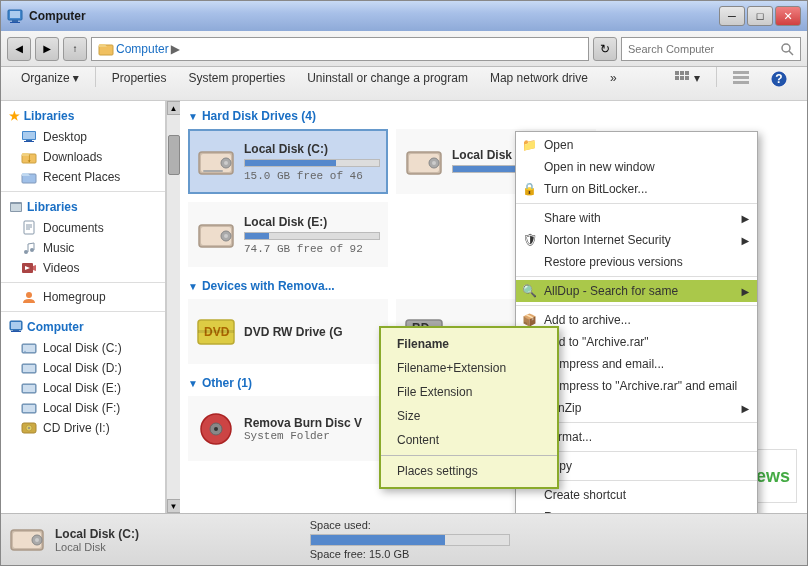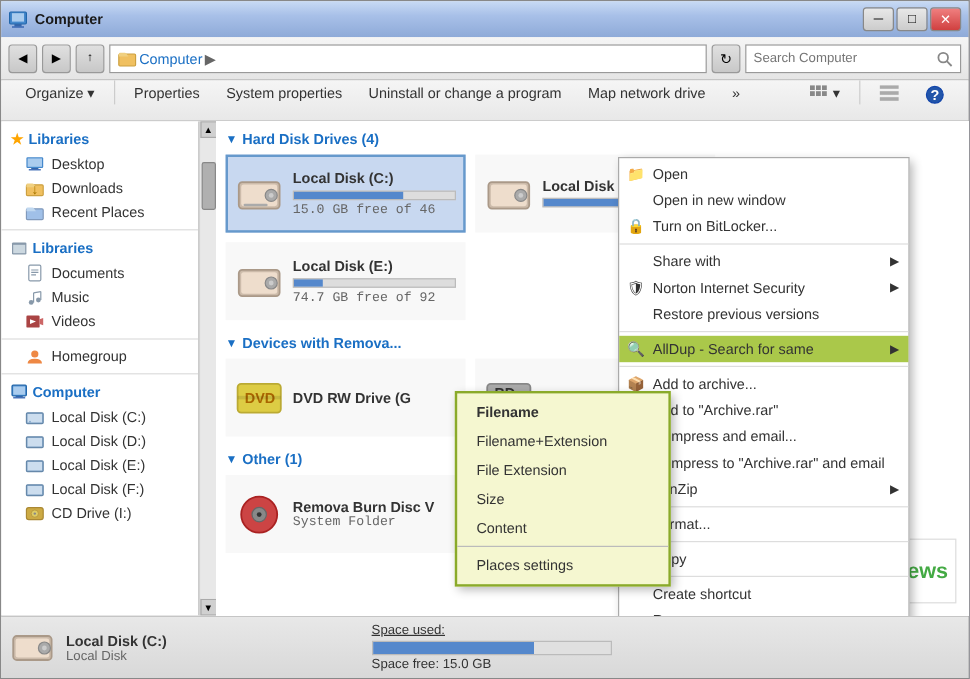--- a/index.html
+++ b/index.html
@@ -74,21 +74,21 @@
     .sub-item.bold { font-weight: 700; }
     .sub-separator { height: 1px; background: #bbb; margin: 3px 0; }
 
     
     .status-bar { height: 52px; background: linear-gradient(to bottom, #e8e8e8, #d8d8d8); border-top: 1px solid #bbb; display: flex; align-items: center; padding: 0 8px; gap: 10px; }
     .status-icon { width: 36px; height: 36px; }
     .status-info { flex: 1; }
     .status-name { font-size: 12px; font-weight: 600; color: #333; }
     .status-type { font-size: 11px; color: #666; }
     .status-space { flex: 2; }
-    .space-used-label { font-size: 11px; color: #333; margin-bottom: 3px; text-decoration: underline; }
+    .space-used-label { font-size: 11px; color: #333; margin-bottom: 3px; }
     .space-bar { height: 12px; background: #e0e0e0; border: 1px solid #bbb; width: 200px; }
     .space-bar-fill { height: 100%; background: #5588cc; }
     .space-free-label { font-size: 11px; color: #333; margin-top: 2px; }
 
     
     .sidebar-wrapper { position: relative; display: flex; }
     .v-scroll { width: 14px; background: #f0f0f0; border-left: 1px solid #ccc; display: flex; flex-direction: column; align-items: center; }
     .scroll-btn { width: 14px; height: 14px; background: #d0d0d0; border: 1px solid #aaa; display: flex; align-items: center; justify-content: center; font-size: 8px; cursor: pointer; }
     .scroll-track { flex: 1; width: 14px; background: #e8e8e8; position: relative; }
     .scroll-thumb { width: 12px; height: 40px; background: #b0b0b0; border: 1px solid #888; position: absolute; top: 20px; left: 1px; border-radius: 2px; cursor: pointer; }

